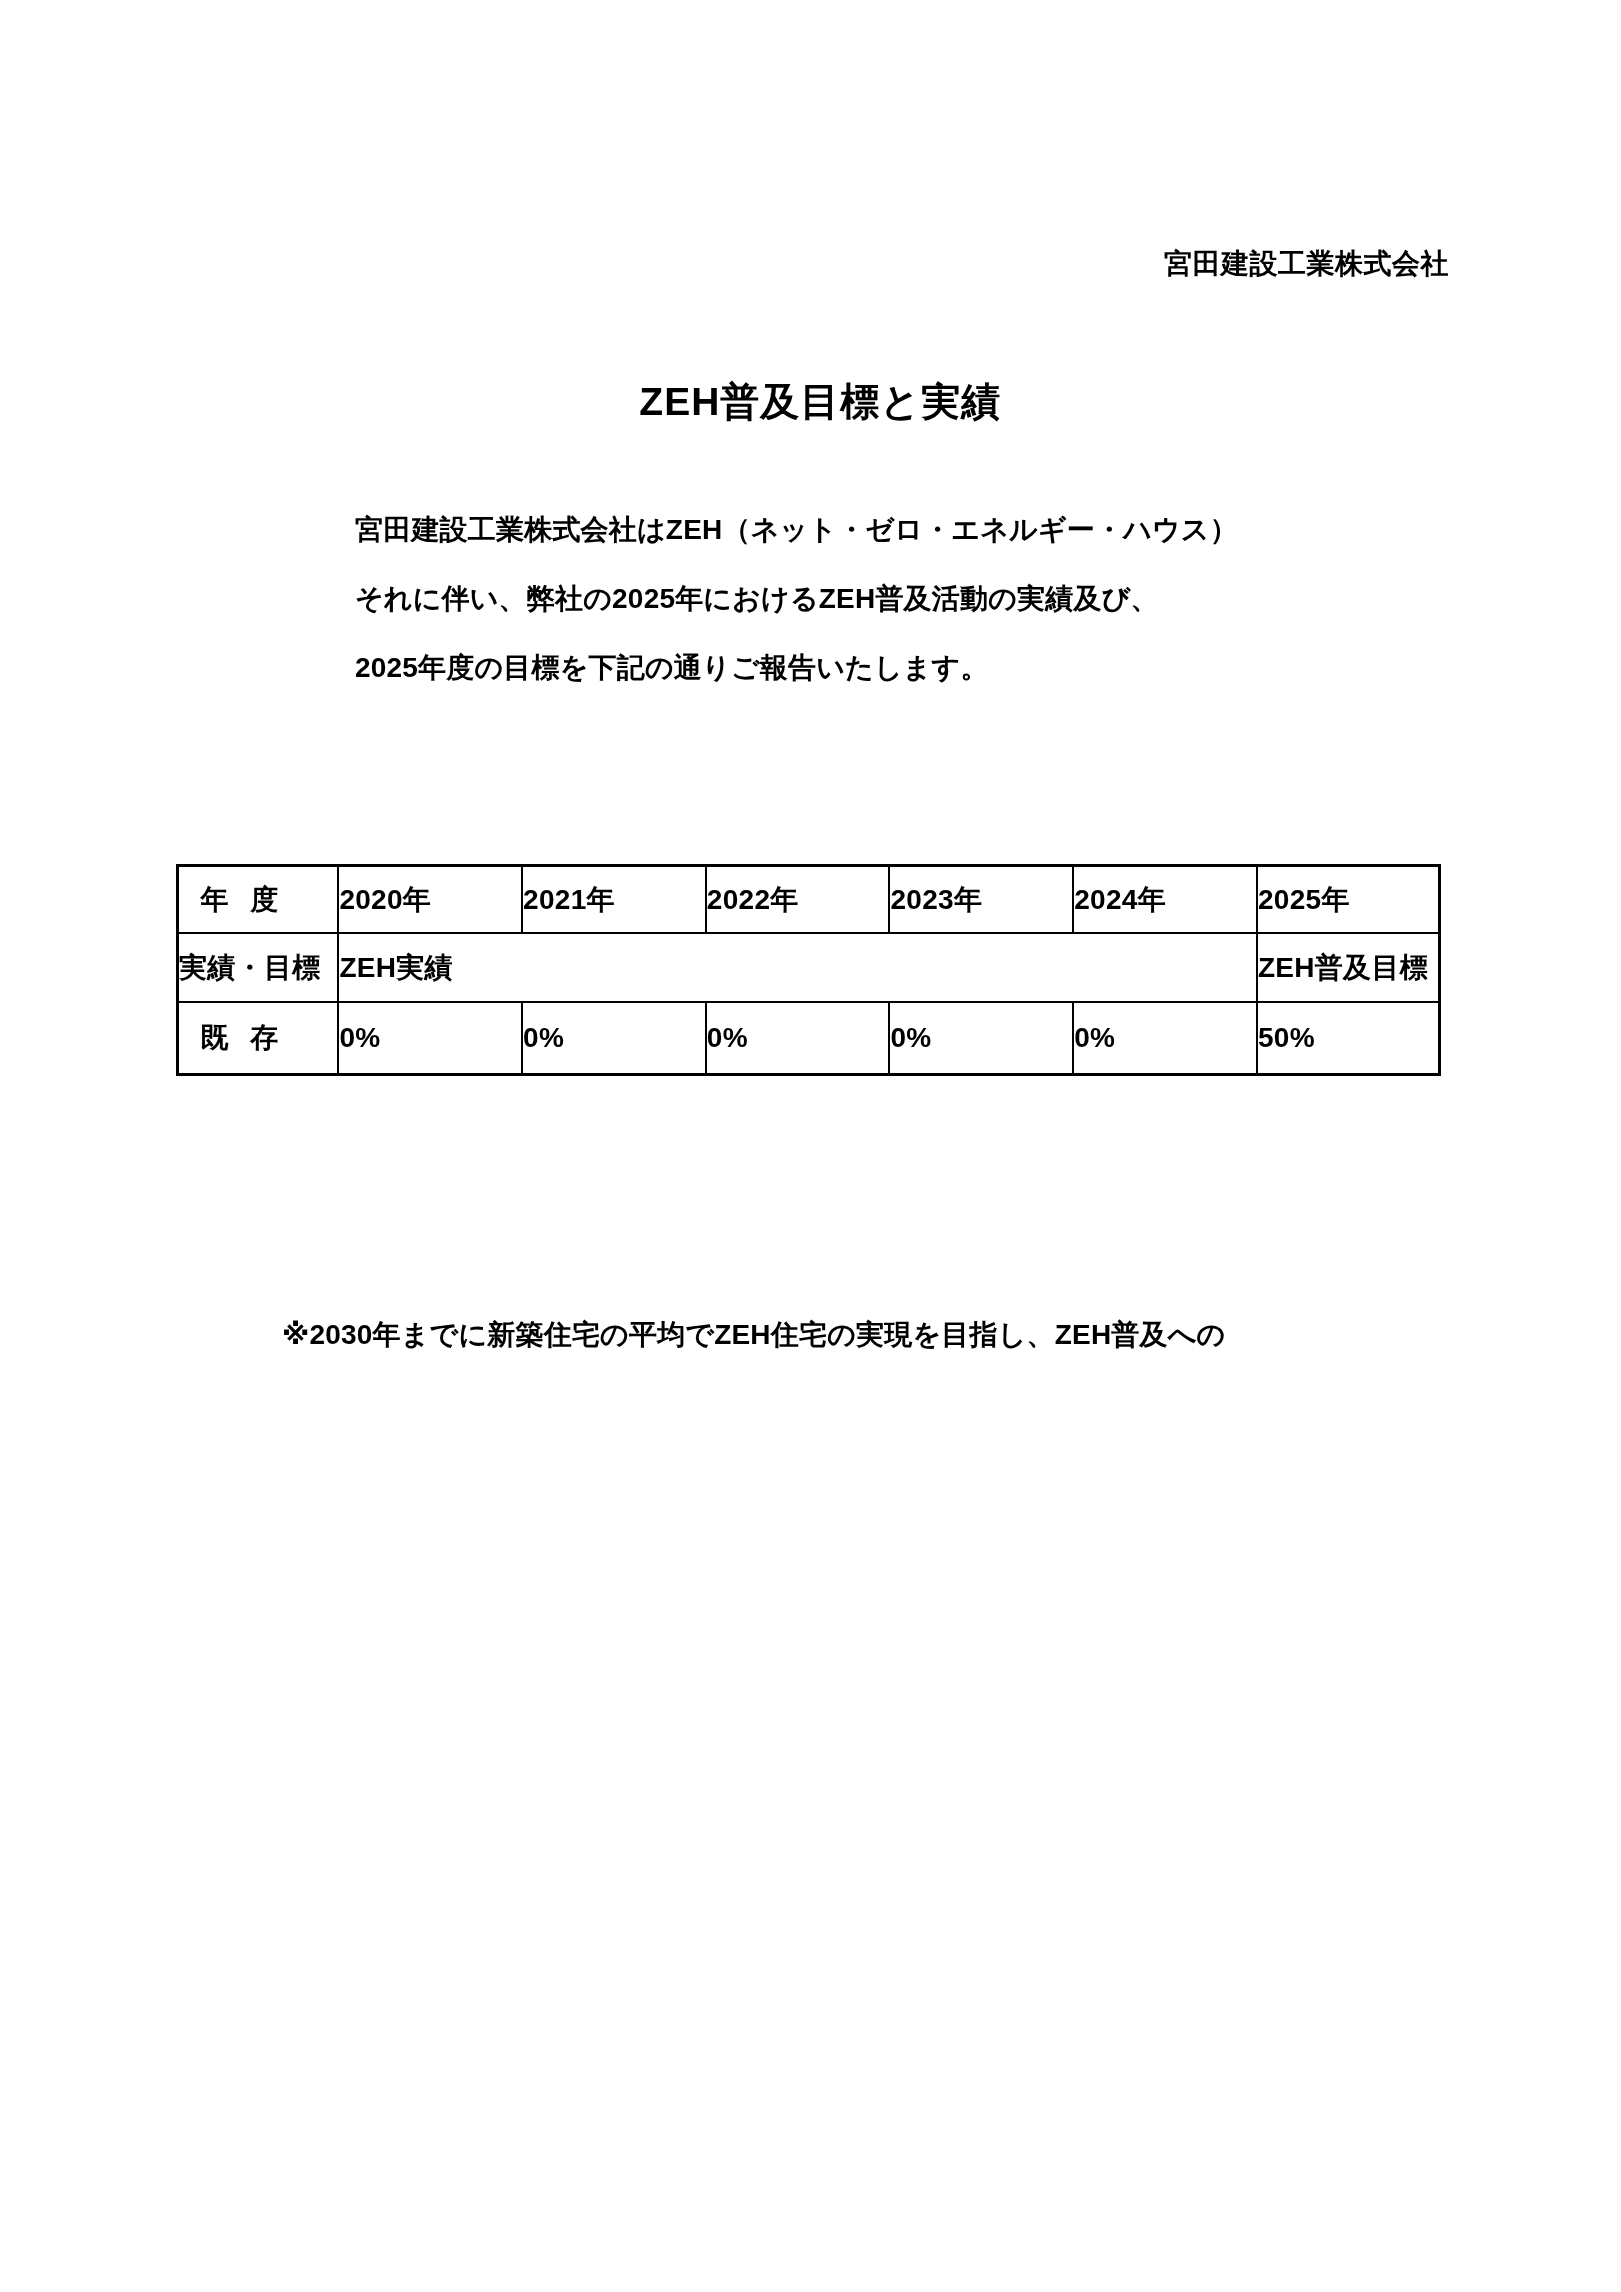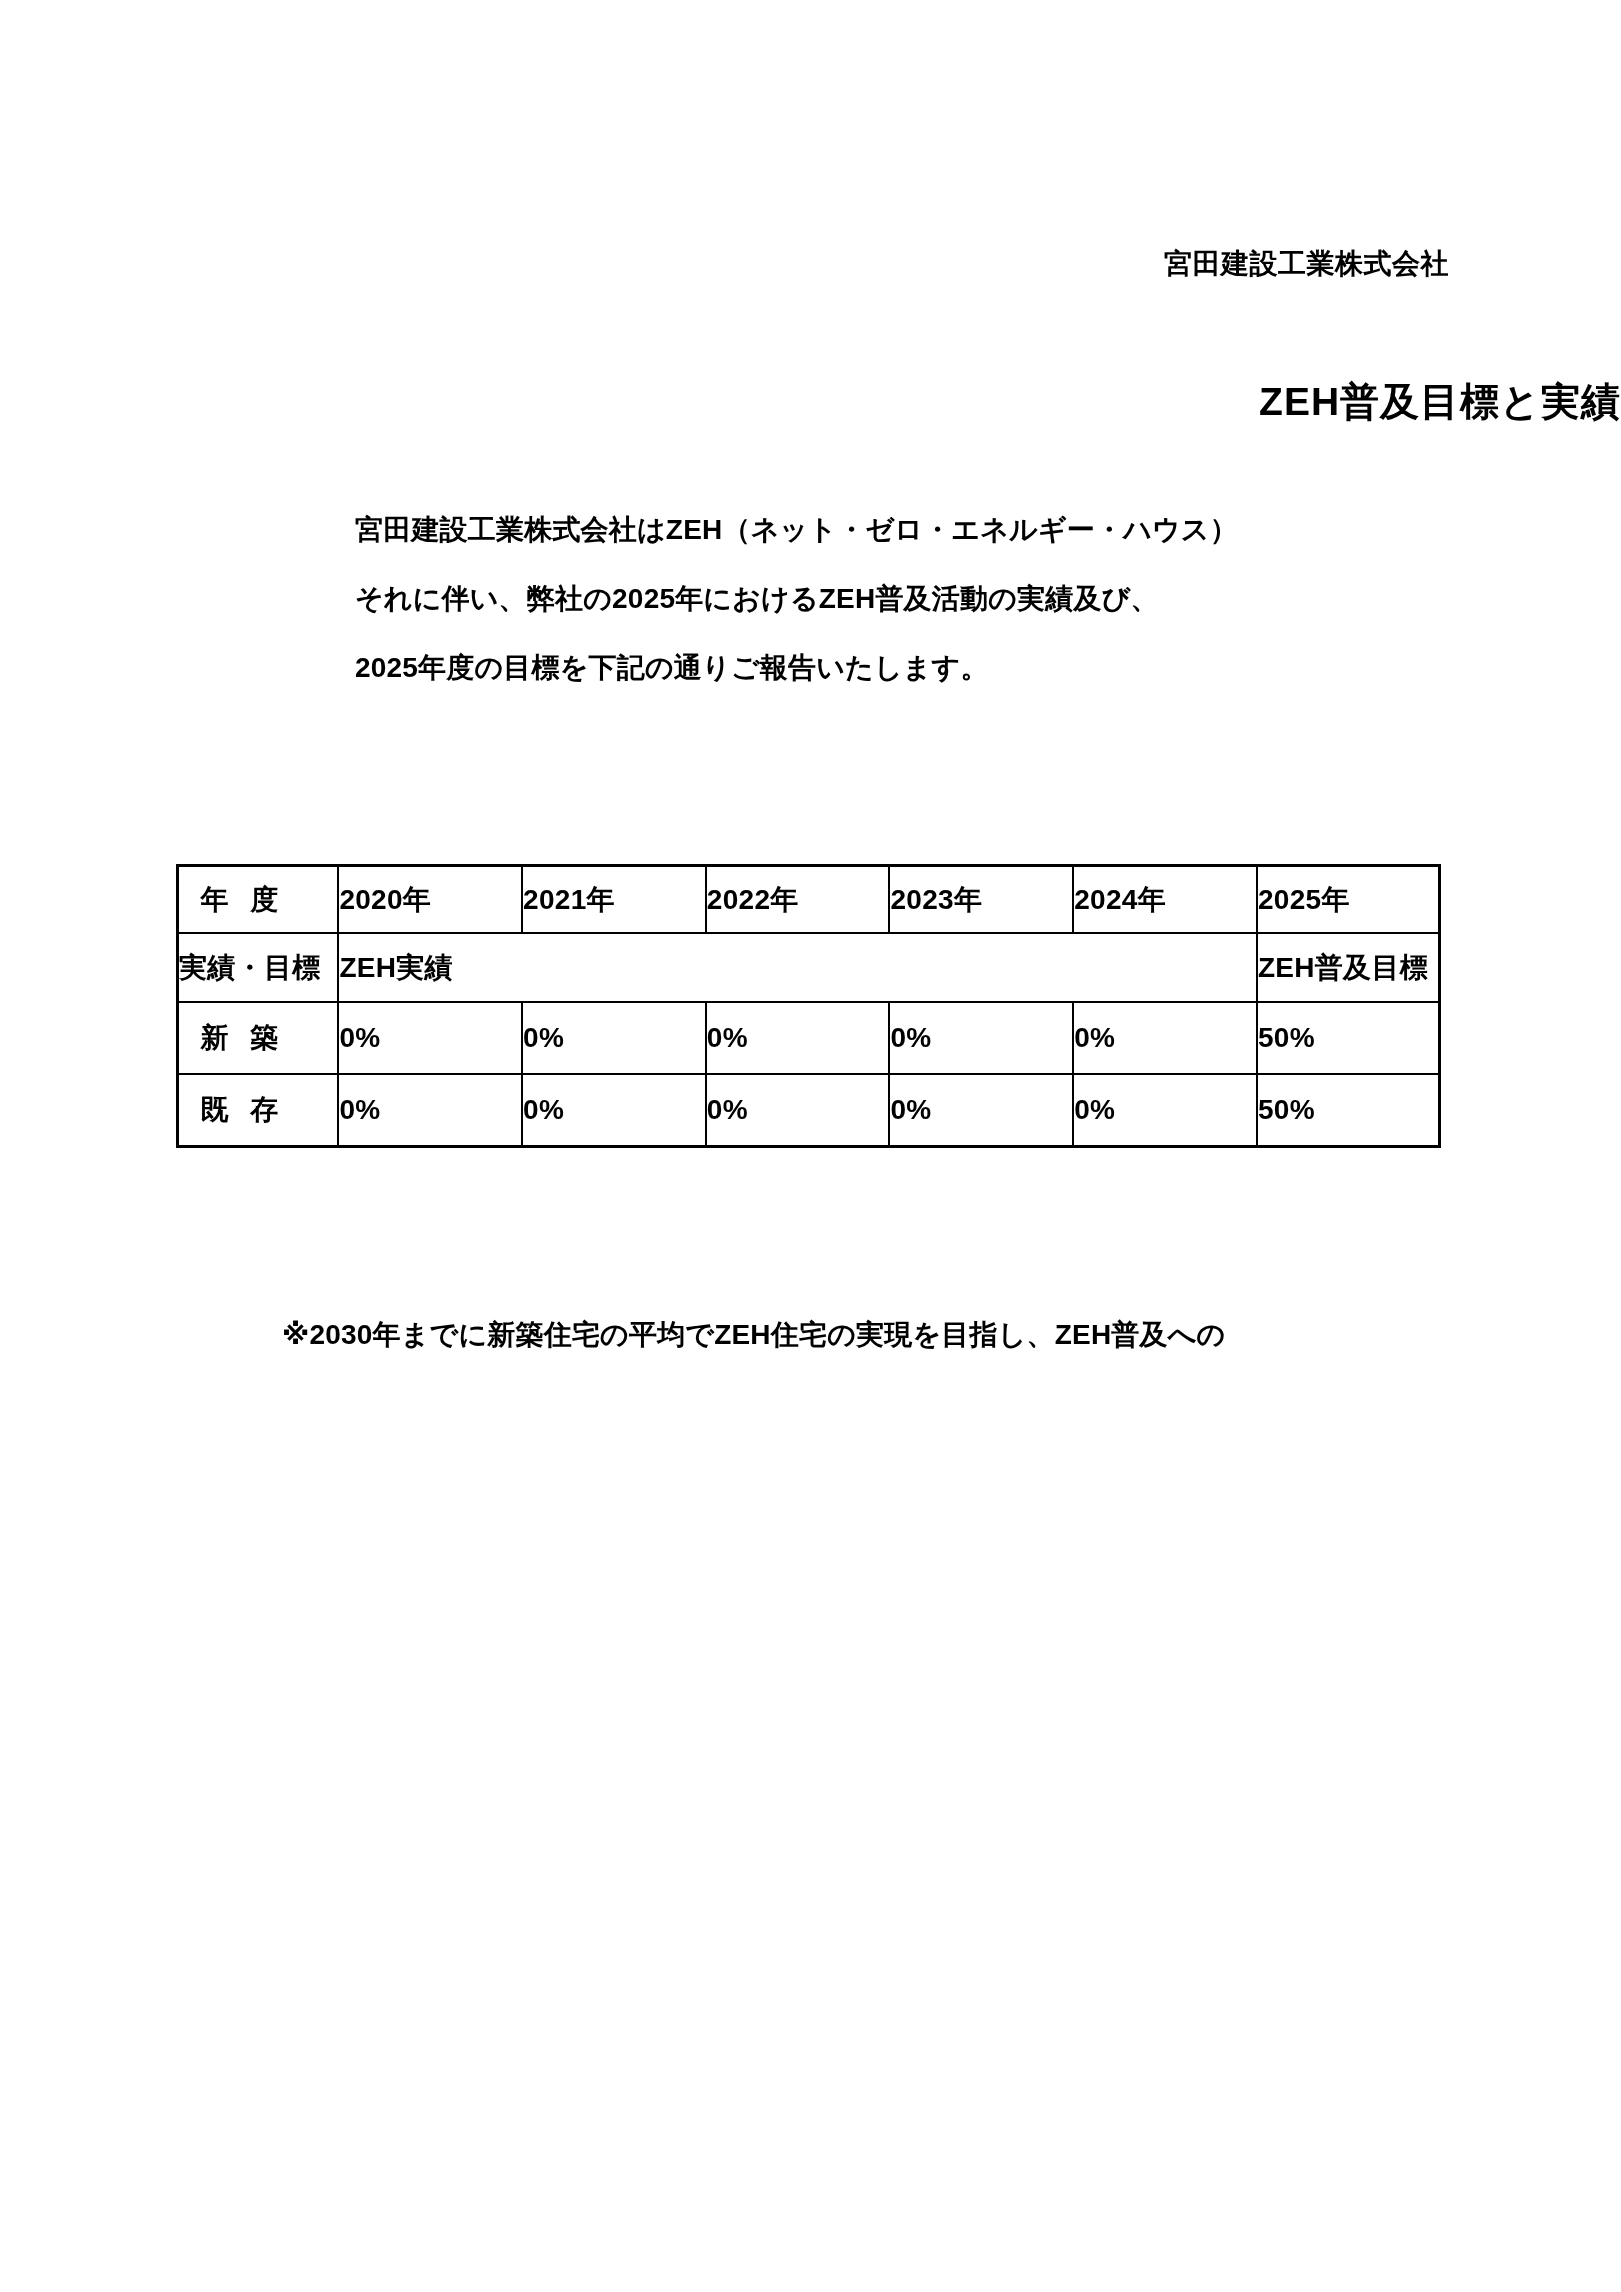--- a/index.html
+++ b/index.html
@@ -33,21 +33,21 @@
     letter-spacing: 0.5px;
     white-space: nowrap;
   }
 
   
   .doc-title {
     position: absolute;
     top: 375px;
     left: 0;
     width: 1621px;
-    text-align: right;
+    text-align: center;
     font-size: 39px;
     font-weight: bold;
     letter-spacing: 1px;
   }
   .doc-title .title-inner {
     display: inline-block;
     margin-left: 19.6px;
   }
 
   
@@ -172,31 +172,20 @@
           <td>2024年</td>
           <td>2025年</td>
         </tr>
 
         <tr class="row-kind">
           <td class="label-cell">実績・目標</td>
           <td class="span-cell" colspan="5">ZEH実績</td>
           <td class="goal-cell">ZEH普及目標</td>
         </tr>
 
-        <tr class="row-data">
-          <td class="label-cell kind-label">
-            <span class="spread">新築</span>
-          </td>
-          <td>0%</td>
-          <td>0%</td>
-          <td>0%</td>
-          <td>0%</td>
-          <td>0%</td>
-          <td>50%</td>
-        </tr>
 
         <tr class="row-data">
           <td class="label-cell kind-label">
             <span class="spread">既存</span>
           </td>
           <td>0%</td>
           <td>0%</td>
           <td>0%</td>
           <td>0%</td>
           <td>0%</td>

